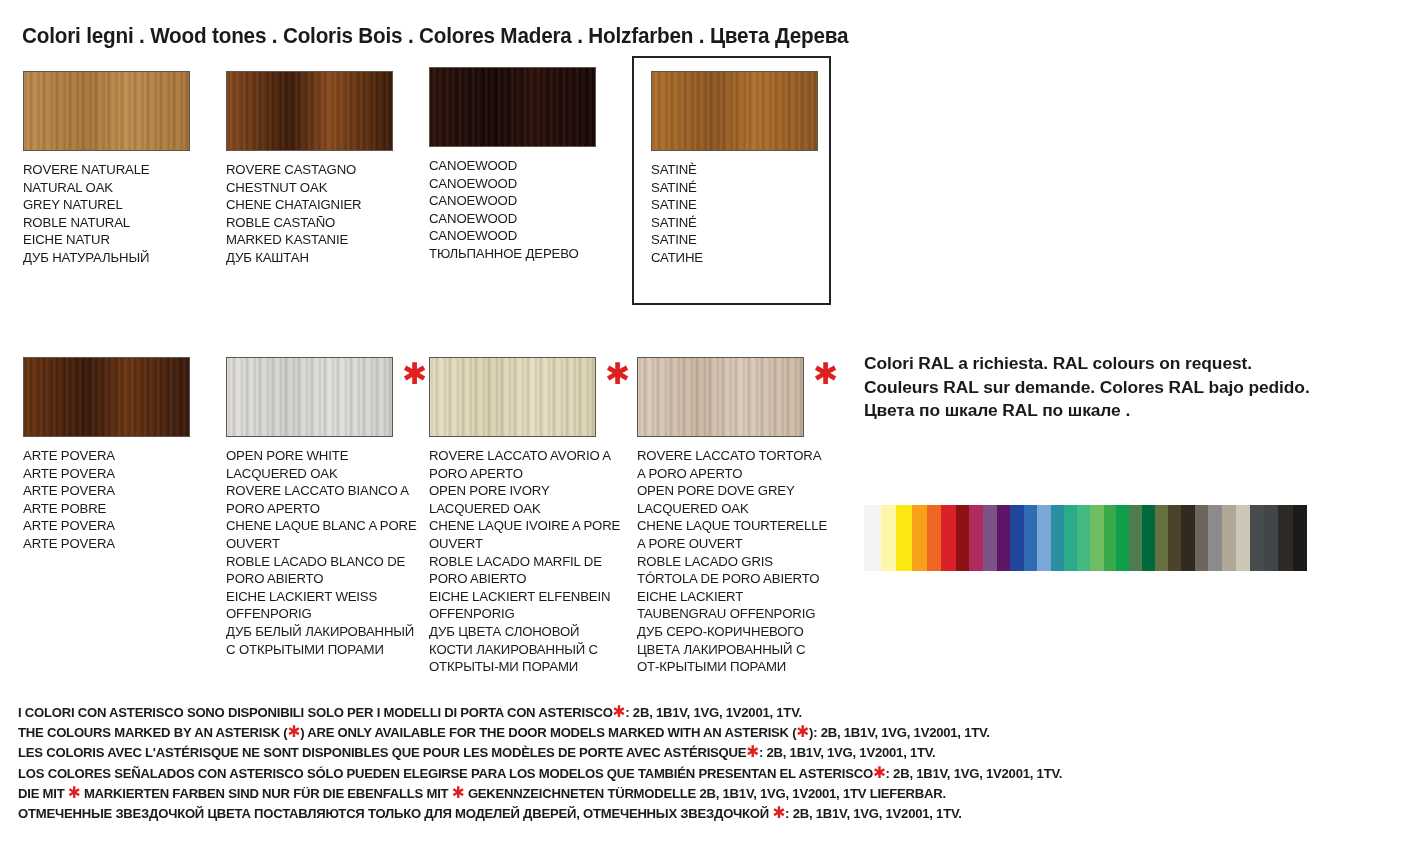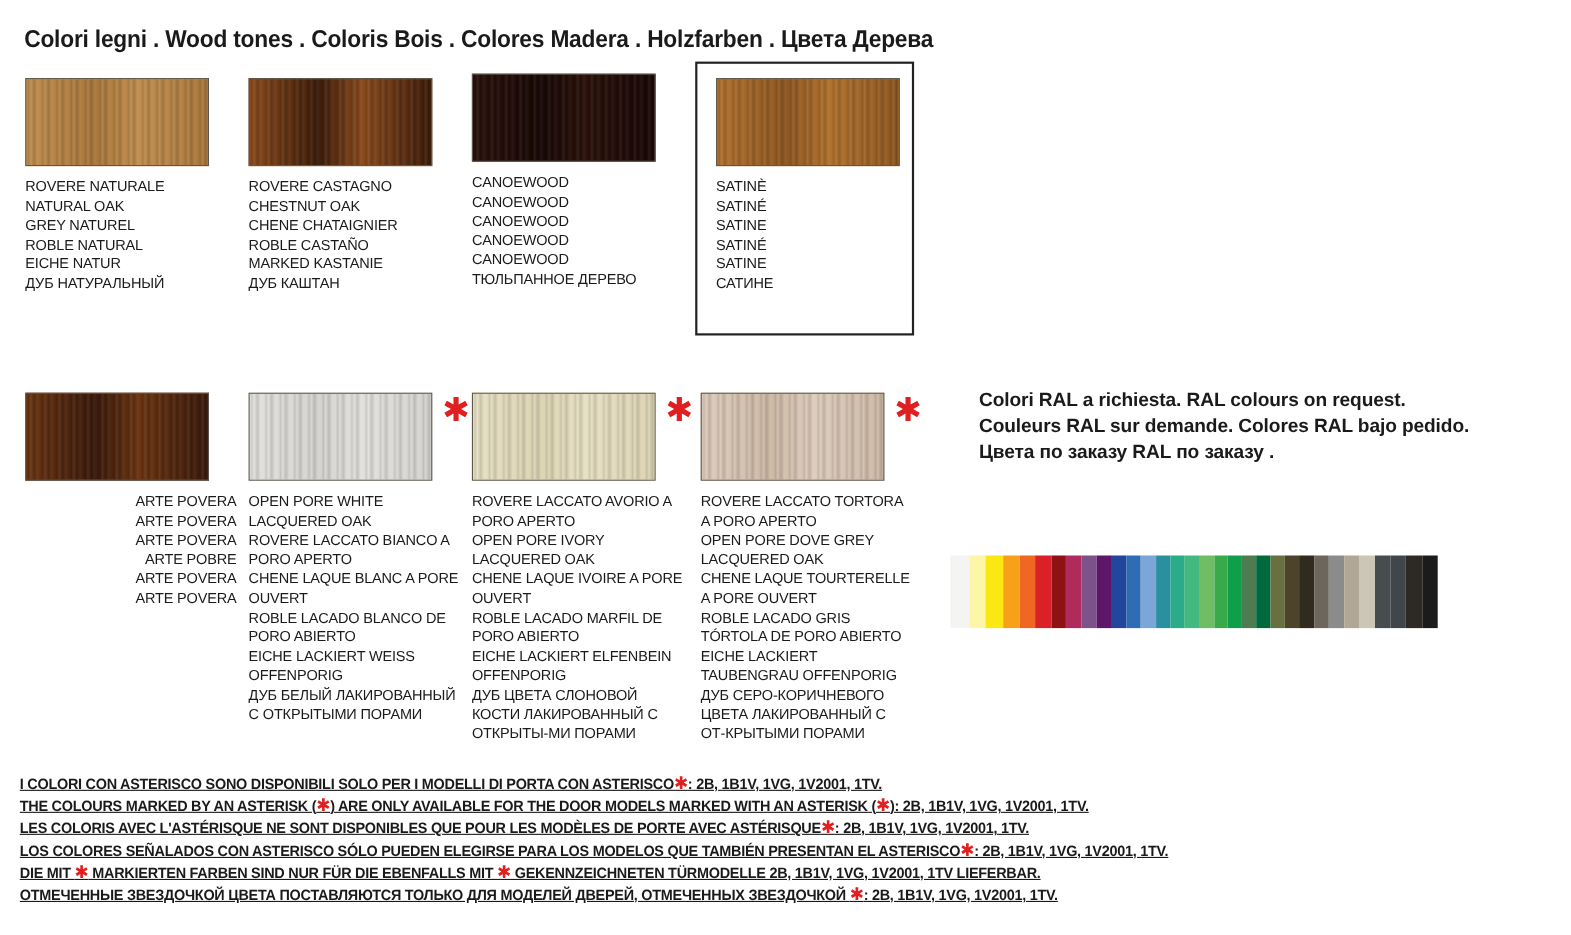--- a/index.html
+++ b/index.html
@@ -80,21 +80,20 @@
   
   #ral-note {
     position: absolute;
     left: 864px;
     top: 352px;
     font-size: 17.4px;
     font-weight: bold;
     line-height: 23.5px;
     letter-spacing: -0.1px;
     white-space: nowrap;
-    margin-left: 26px;
   }
 
   
   #ral-strip {
     position: absolute;
     left: 864px;
     top: 505px;
     width: 443px;
     height: 66px;
     display: flex;
@@ -104,21 +103,20 @@
   
   #footnotes {
     position: absolute;
     left: 18px;
     top: 702px;
     font-size: 13.6px;
     font-weight: bold;
     line-height: 19.2px;
     letter-spacing: -0.25px;
     white-space: nowrap;
-    text-decoration: underline;
   }
   #footnotes .ln { transform: scaleX(0.965); transform-origin: left center; }
   .star-red {
     color: #e02020;
     font-family: "DejaVu Sans", sans-serif;
     font-size: 16px;
   }
 </style>
 </head>
 <body>
@@ -173,21 +171,21 @@
       </div>
       <div class="names">
         <div>SATINÈ</div>
         <div>SATINÉ</div>
         <div>SATINE</div>
         <div>SATINÉ</div>
         <div>SATINE</div>
         <div>САТИНЕ</div>
       </div>
     </div>
-    <div class="swatch-card" style="left: 23px; top: 357px; text-align: right;">
+    <div class="swatch-card" style="left: 23px; top: 357px;">
       <div class="swatch-chip" style="background: rgb(106, 51, 16);">
         <div class="grain" style="background-image: repeating-linear-gradient(90deg, rgba(0, 0, 0, 0) 0px, rgba(0, 0, 0, 0.1) 2px, rgba(255, 255, 255, 0.07) 4px, rgba(0, 0, 0, 0.13) 7px, rgba(255, 255, 255, 0.05) 10px, rgba(0, 0, 0, 0) 13px), linear-gradient(90deg, rgb(106, 51, 16) 0%, rgb(56, 24, 10) 38%, rgb(106, 51, 16) 62%, rgb(56, 24, 10) 100%);"></div>
       </div>
       <div class="names">
         <div>ARTE POVERA</div>
         <div>ARTE POVERA</div>
         <div>ARTE POVERA</div>
         <div>ARTE POBRE</div>
         <div>ARTE POVERA</div>
         <div>ARTE POVERA</div>
@@ -233,21 +231,21 @@
         <div>ROBLE LACADO GRIS TÓRTOLA DE PORO ABIERTO</div>
         <div>EICHE LACKIERT TAUBENGRAU OFFENPORIG</div>
         <div>ДУБ СЕРО-КОРИЧНЕВОГО ЦВЕТА ЛАКИРОВАННЫЙ С ОТ-КРЫТЫМИ ПОРАМИ</div>
       </div>
     </div>
   </div>
 
 <div id="ral-note">
     <div>Colori RAL a richiesta. RAL colours on request.</div>
     <div>Couleurs RAL sur demande. Colores RAL bajo pedido.</div>
-    <div>Цвета по заказу RAL по заказу .</div>
+    <div>Цвета по шкале RAL по шкале .</div>
   </div>
 
 <div id="ral-strip">
     <span style="background: rgb(244, 244, 242); width: 3.88128%;"></span>
     <span style="background: rgb(251, 246, 168); width: 3.42466%;"></span>
     <span style="background: rgb(251, 231, 18); width: 3.42466%;"></span>
     <span style="background: rgb(249, 160, 27); width: 3.42466%;"></span>
     <span style="background: rgb(240, 103, 36); width: 3.19635%;"></span>
     <span style="background: rgb(218, 33, 40); width: 3.42466%;"></span>
     <span style="background: rgb(142, 17, 20); width: 2.96804%;"></span>

